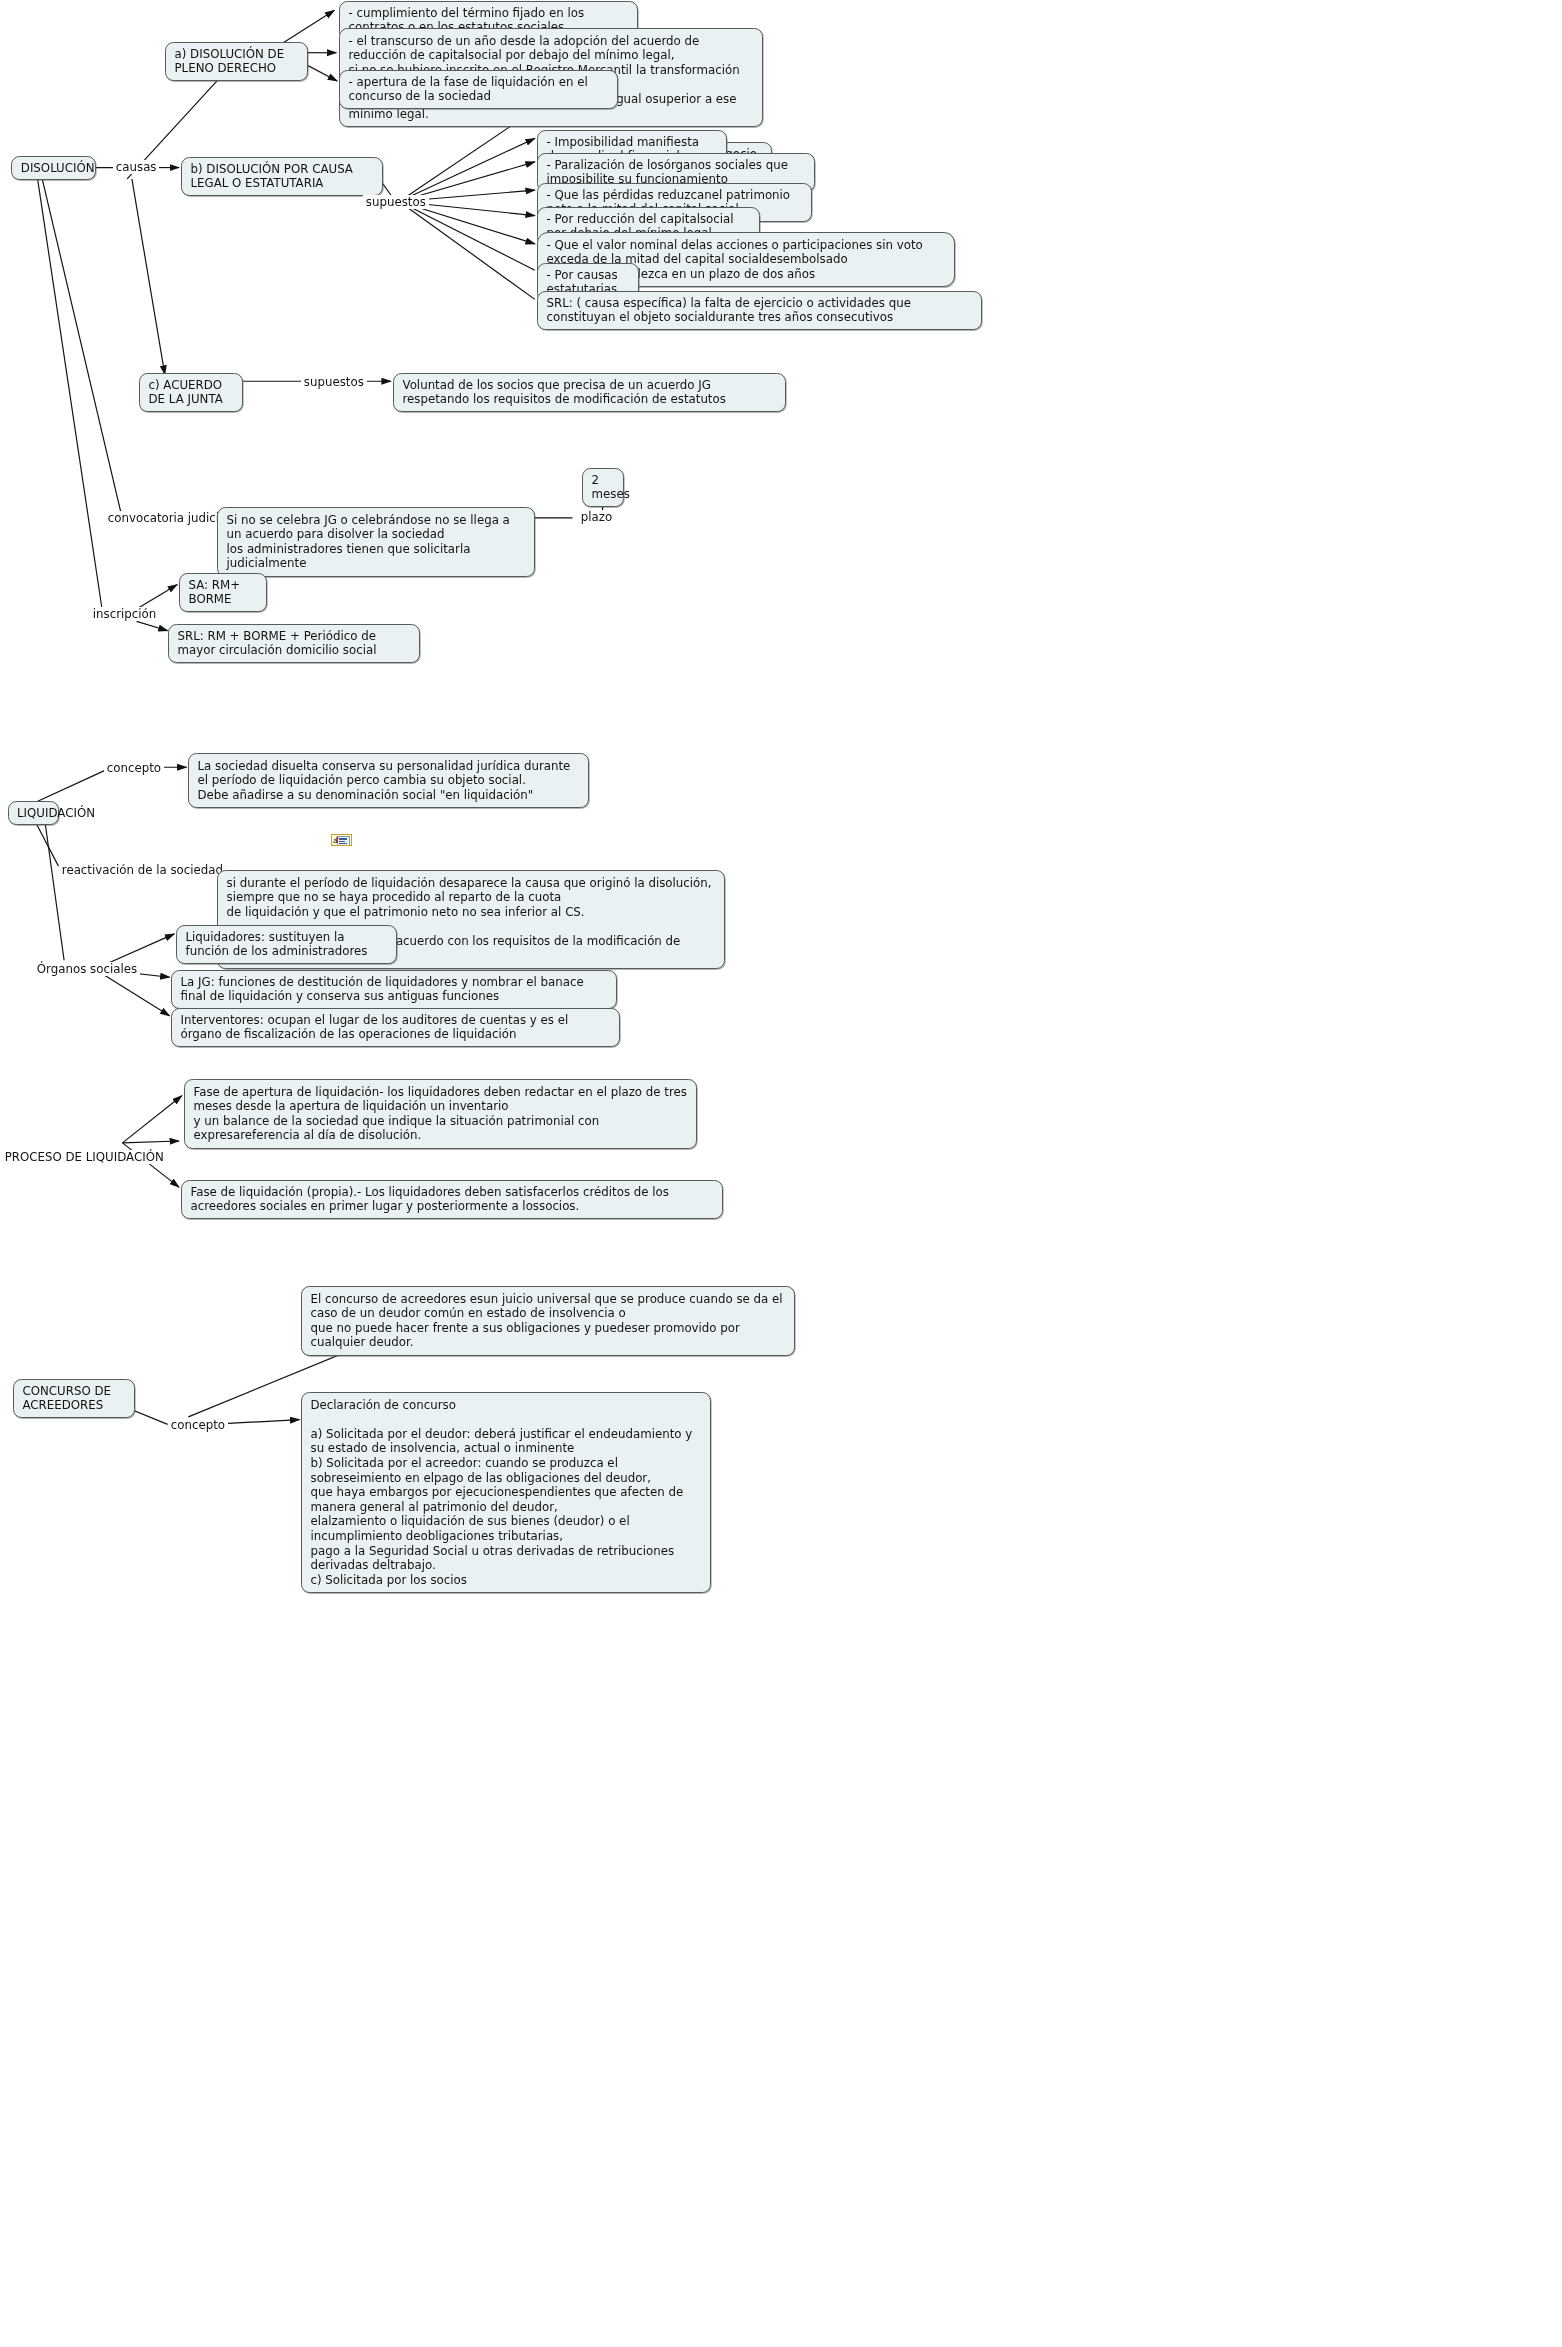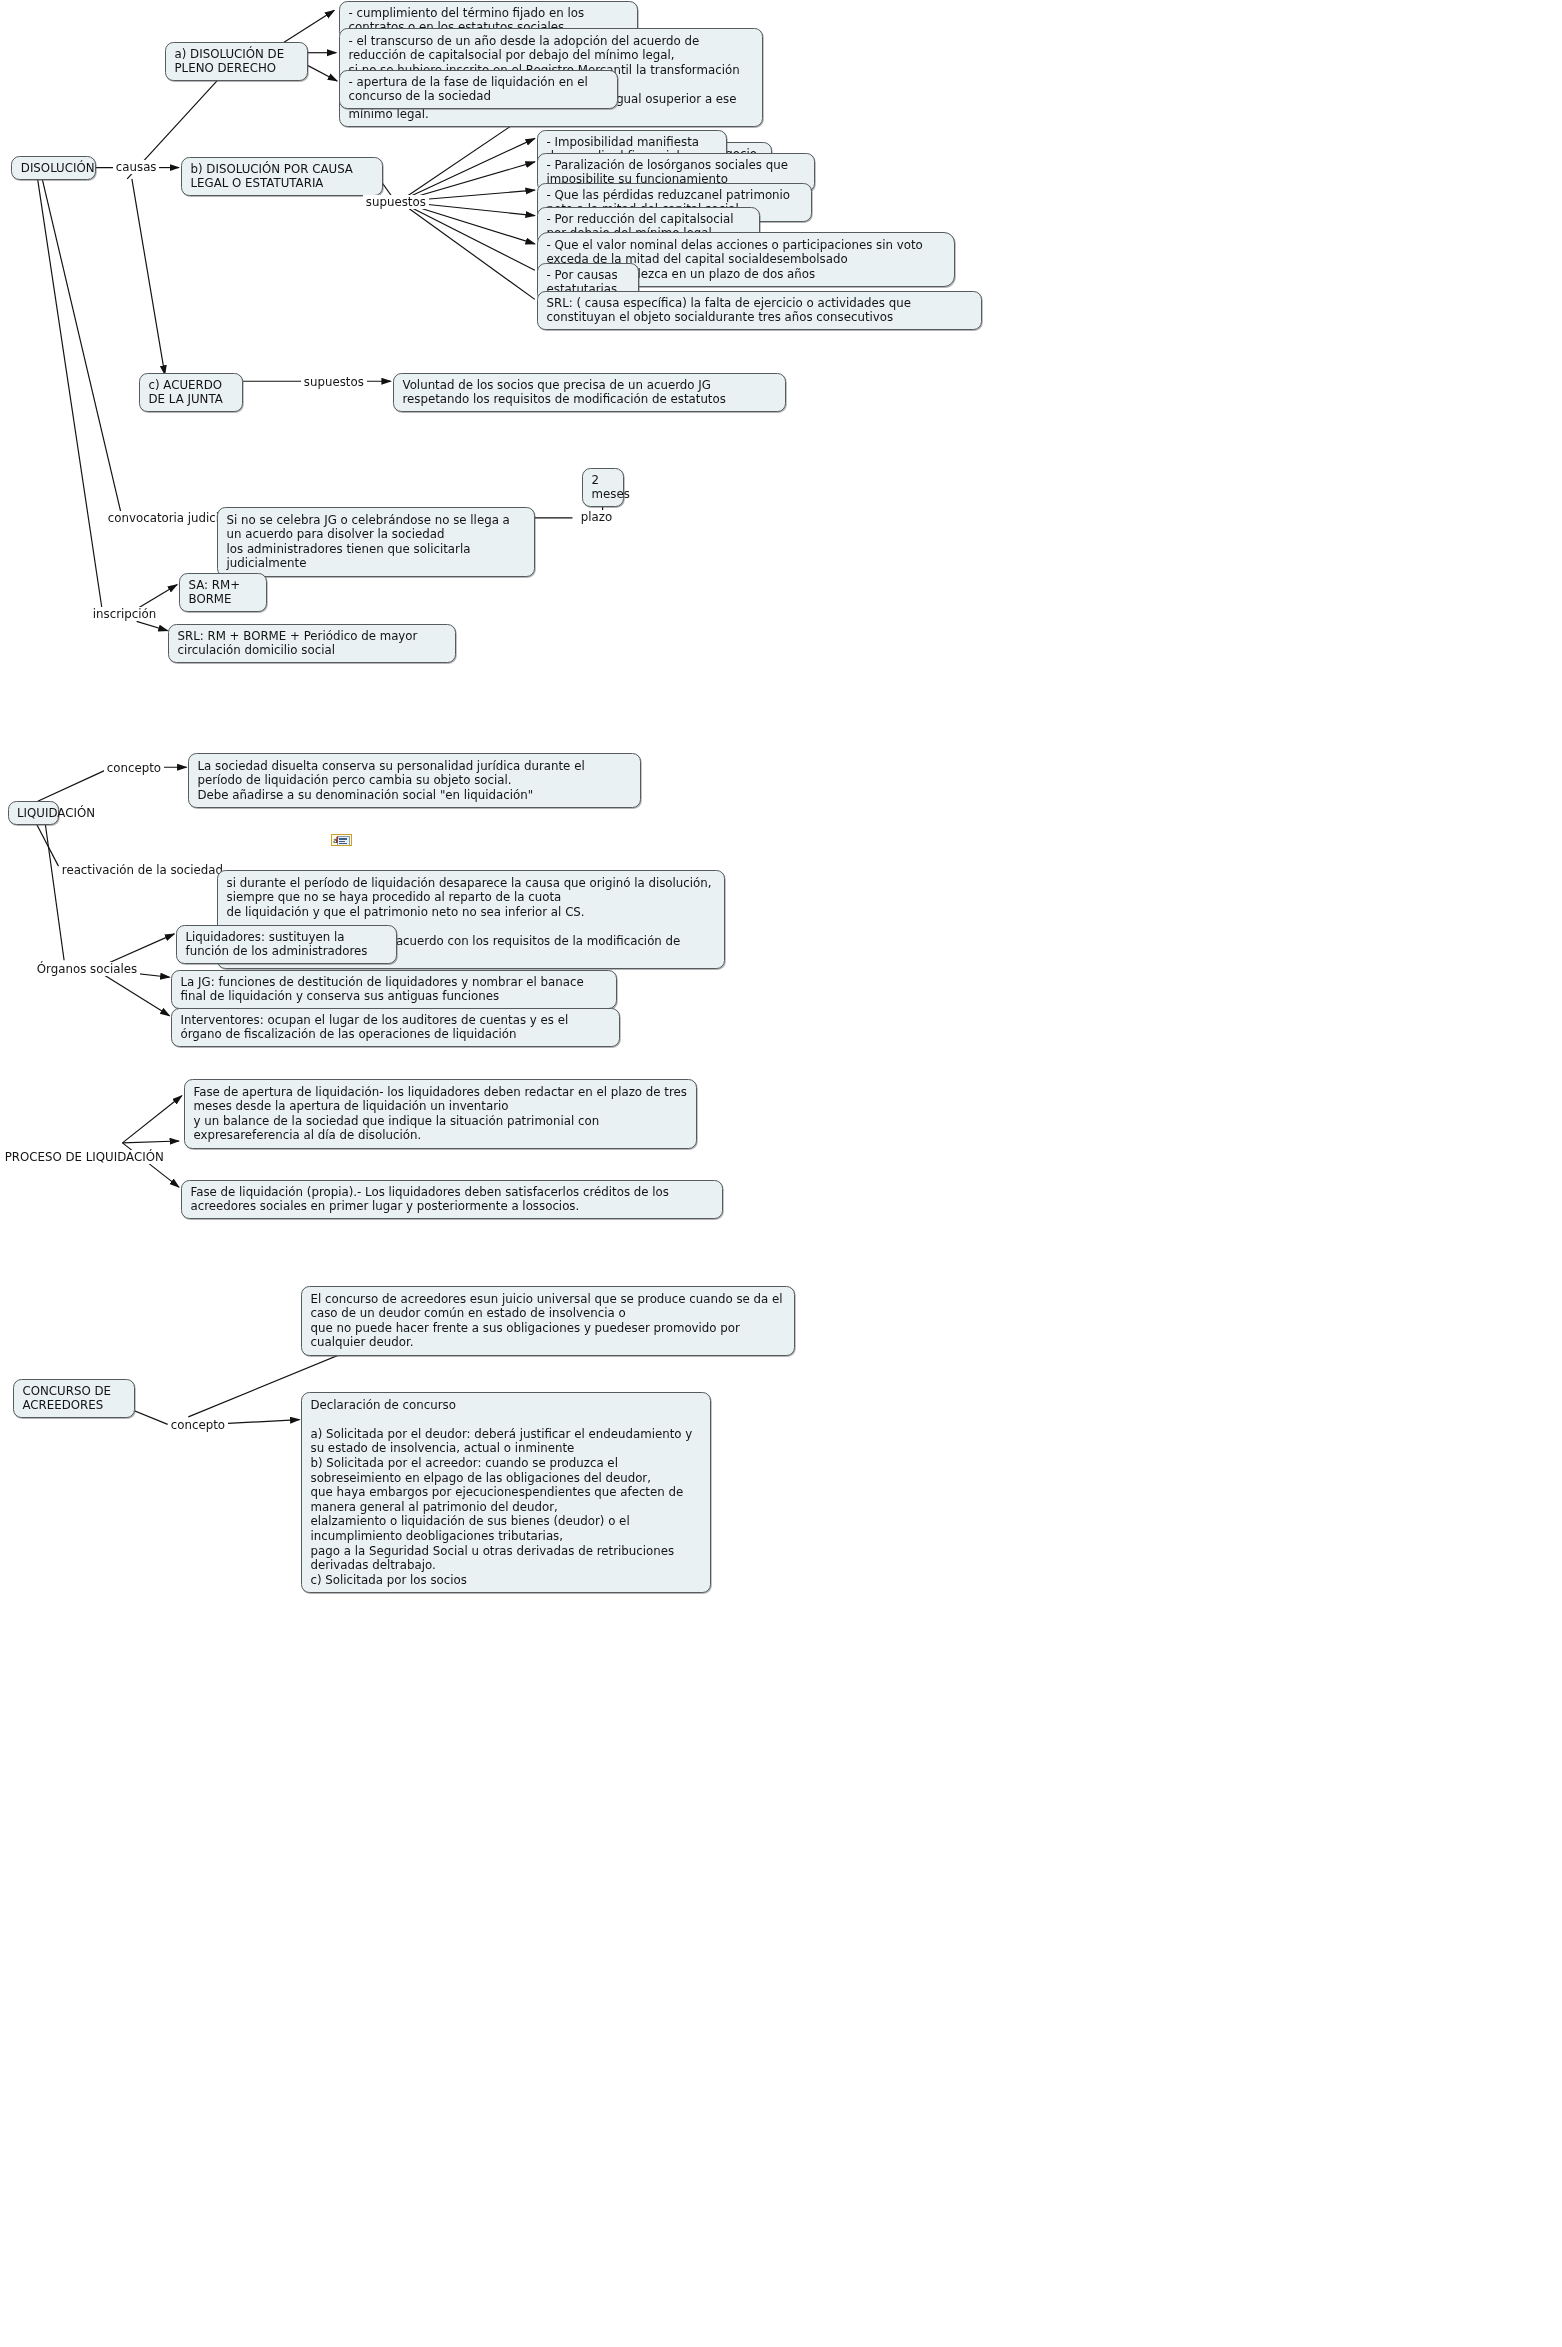--- a/index.html
+++ b/index.html
@@ -169,25 +169,25 @@
   <div class="node tight" style="left:393px;top:373px;width:393px;">Voluntad de los socios que precisa de un acuerdo JG respetando los requisitos de modificación de estatutos</div>
 
   <div class="label" style="left:105px;top:511px;">convocatoria judicial</div>
   <div class="node" style="left:217px;top:507px;width:318px;">Si no se celebra JG o celebrándose no se llega a un acuerdo para disolver la sociedad
 los administradores tienen que solicitarla judicialmente</div>
   <div class="label" style="left:578px;top:510px;">plazo</div>
   <div class="node tight" style="left:582px;top:468px;width:42px;">2 meses</div>
 
   <div class="label" style="left:90px;top:607px;">inscripción</div>
   <div class="node tight" style="left:179px;top:573px;width:88px;">SA: RM+ BORME</div>
-  <div class="node tight" style="left:168px;top:624px;width:288px;">SRL: RM + BORME + Periódico de mayor circulación domicilio social</div>
+  <div class="node tight" style="left:168px;top:624px;width:252px;">SRL: RM + BORME + Periódico de mayor circulación domicilio social</div>
 
   <div class="node tight" style="left:7.5px;top:801px;width:51px;">LIQUIDACIÓN</div>
   <div class="label" style="left:104px;top:761px;">concepto</div>
-  <div class="node" style="left:188px;top:753px;width:453px;">La sociedad disuelta conserva su personalidad jurídica durante el período de liquidación perco cambia su objeto social.
+  <div class="node" style="left:188px;top:753px;width:401px;">La sociedad disuelta conserva su personalidad jurídica durante el período de liquidación perco cambia su objeto social.
 Debe añadirse a su denominación social "en liquidación"</div>
 
   <div class="label" style="left:59px;top:863px;">reactivación de la sociedad</div>
   <div class="node" style="left:217px;top:845px;width:508px;min-height:53px;margin-top:25px;">si durante el período de liquidación desaparece la causa que originó la disolución, siempre que no se haya procedido al reparto de la cuota
 de liquidación y que el patrimonio neto no sea inferior al CS.
 
 La reactivació precisa de un acuerdo con los requisitos de la modificación de estatutos</div>
   <div class="icon-note" style="left:331px;top:834px;">
     <span style="font-size:7.5px;">a</span>
     <span class="bars">

